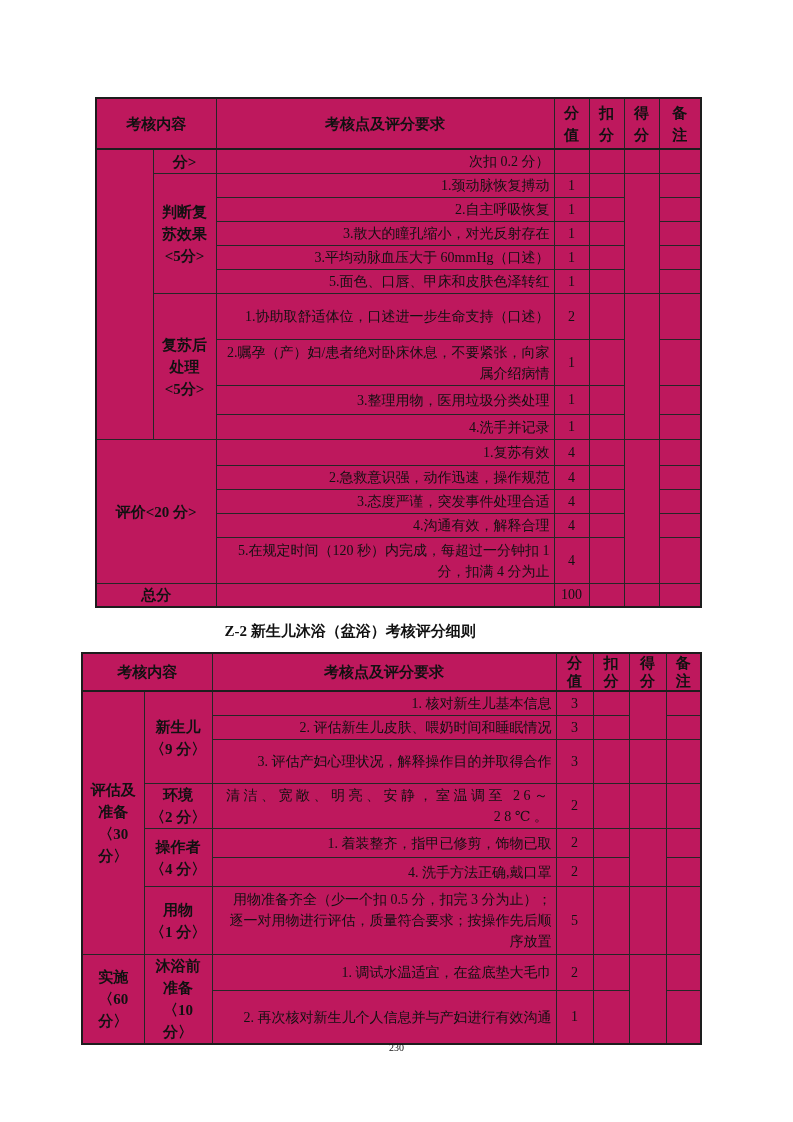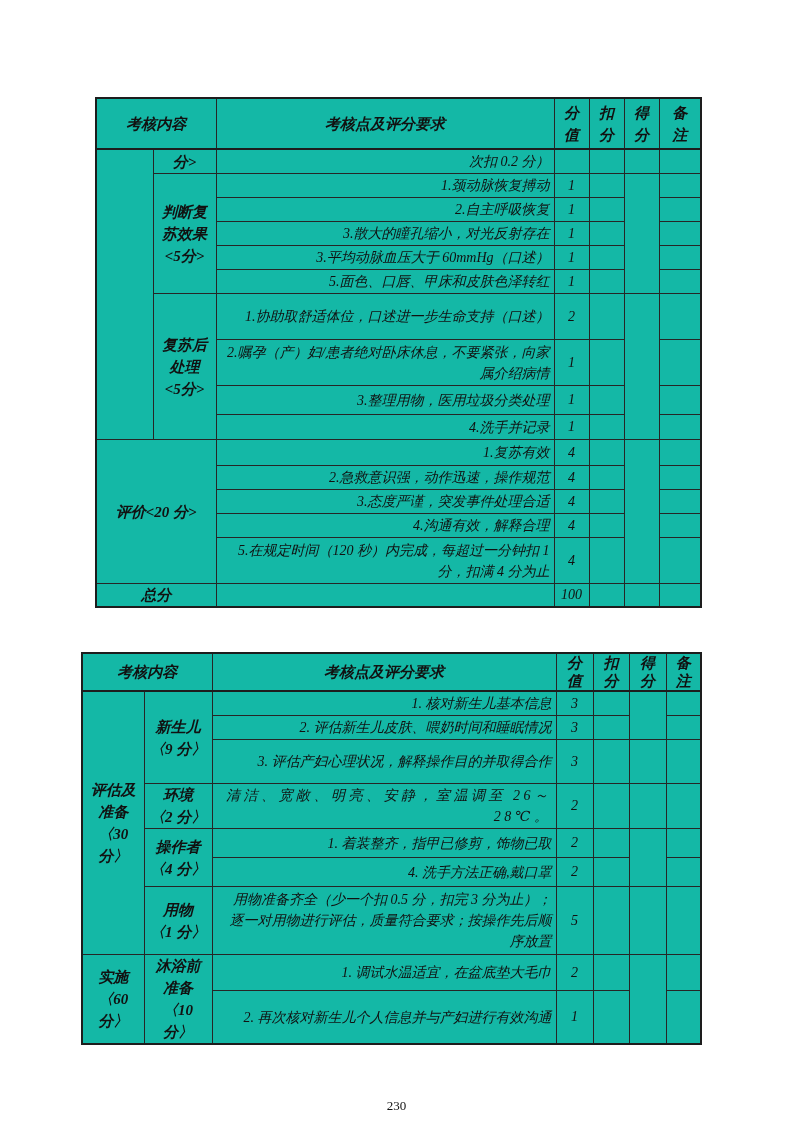--- a/index.html
+++ b/index.html
@@ -1,39 +1,39 @@
 <!DOCTYPE html>
 <html><head>
 <meta charset="utf-8">
 <style>
   html,body { margin:0; padding:0; background:#ffffff; }
   .page {
     position:relative; width:793px; height:1122px; background:#ffffff;
     font-family:"Liberation Serif","DejaVu Serif",serif; color:#111111;
     overflow:hidden;
   }
-  table { border-collapse:collapse; table-layout:fixed; position:absolute; background:#14b8a6;font-style:italic; }
+  table { border-collapse:collapse; table-layout:fixed; position:absolute; background:#be185d; }
   td { border:1px solid #262626; overflow:hidden; }
   .t1 { left:95px; top:97px; width:605px; border:2px solid #1d1d1d; }
   .t2 { left:81px; top:652px; width:619px; border:2px solid #1d1d1d; }
   tr.hdr td { border-bottom:2px solid #1d1d1d; }
   .hd { font-weight:bold; text-align:center; vertical-align:middle; font-size:15px; white-space:pre-line; padding:0; }
   .t1 .hd { line-height:22px; }
   .t2 .hd { line-height:18px; }
   .lbl { font-weight:bold; text-align:center; vertical-align:middle; font-size:15px; line-height:22px; white-space:pre-line; padding:0 2px; }
   .txt { font-size:14px; line-height:21px; padding:1px 4px 1px 7px; vertical-align:middle; text-align:right; }
   .num { text-align:center; vertical-align:middle; font-size:14px; padding:0; }
   .spread { letter-spacing:3.5px; }
   .doc-title {
     position:absolute; top:620px; left:0; width:700px; text-align:center;
     font-weight:bold; font-size:15px; line-height:22px;
   }
   .pageno {
-    position:absolute; top:1099px; left:0; width:793px; text-align:center;
-    font-size:13px; line-height:14px;
+    position:absolute; top:1041px; left:0; width:793px; text-align:center;
+    font-size:10px; line-height:14px;
   }
 </style>
 </head>
 <body>
 
 <div class="page">
 
   <table class="t1">
     <colgroup>
       <col style="width:57px">
@@ -164,20 +164,21 @@
       <td class="lbl" colspan="2">总分</td>
       <td class="txt"></td>
       <td class="num">100</td>
       <td></td>
       <td></td>
       <td></td>
     </tr>
   </tbody>
     </table>
 
+  <div class="doc-title">Z-2 新生儿沐浴（盆浴）考核评分细则</div>
 
   <table class="t2">
     <colgroup>
       <col style="width:62px">
         <col style="width:68px">
         <col style="width:344px">
       <col style="width:37px">
         <col style="width:36px">
         <col style="width:37px">
         <col style="width:35px">

